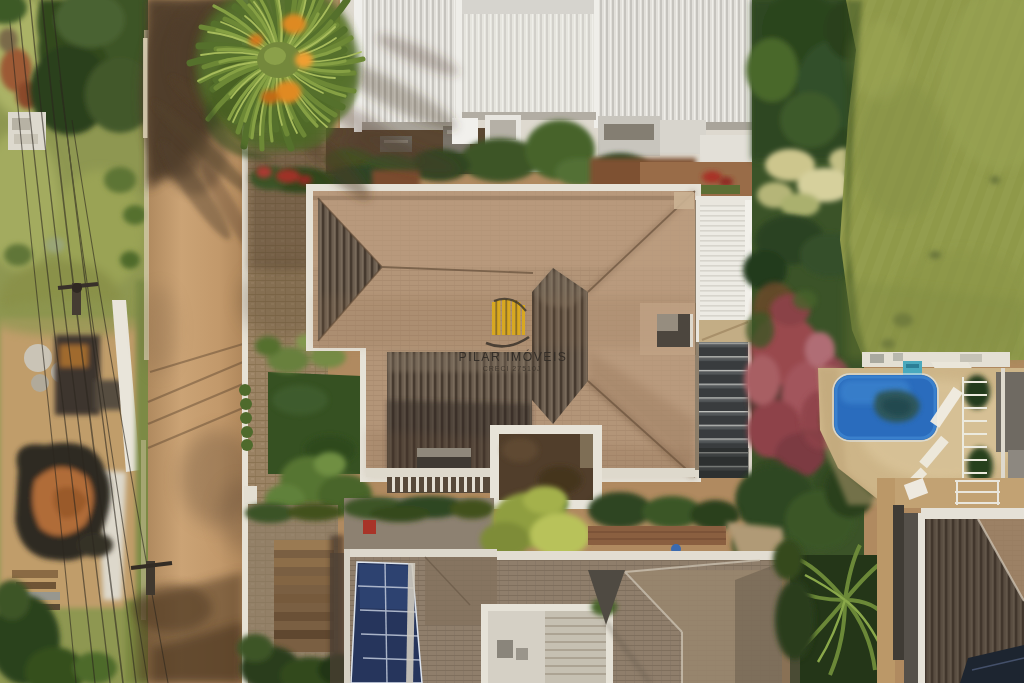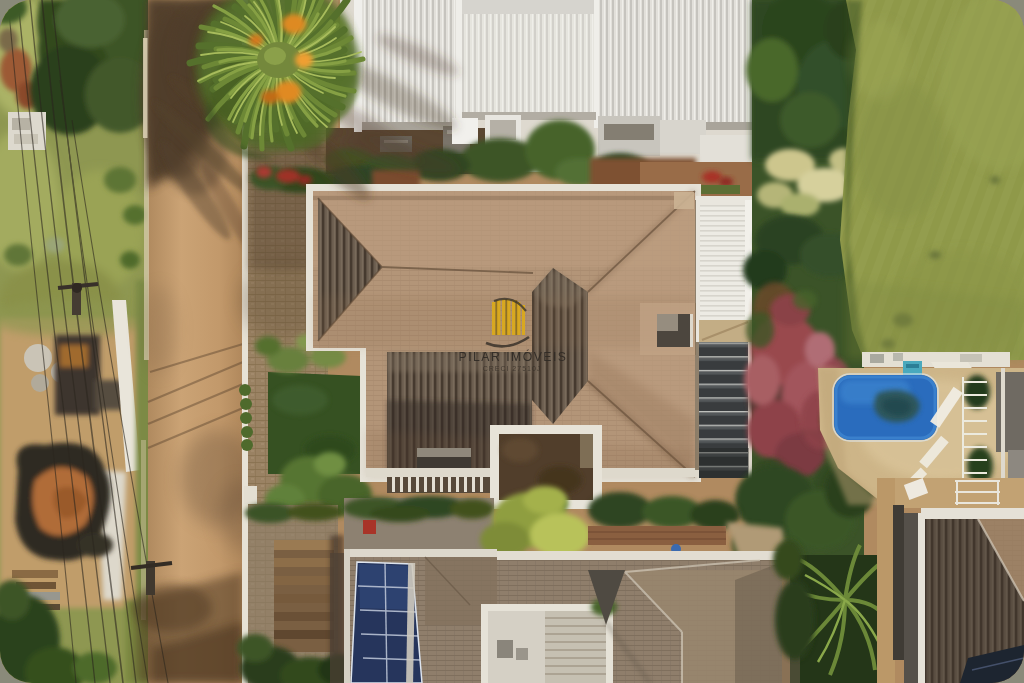--- a/index.html
+++ b/index.html
@@ -1,16 +1,16 @@
 <!DOCTYPE html>
 <html><head>
 <meta charset="utf-8">
 <style>
 html,body{margin:0;padding:0;background:#8a8a7a;}
-#scene{width:1024px;height:683px;position:relative;overflow:hidden;font-family:"Liberation Sans",sans-serif;border-radius:32px;}
+#scene{width:1024px;height:683px;position:relative;overflow:hidden;font-family:"Liberation Sans",sans-serif;}
 svg{display:block;}
 </style>
 </head>
 <body>
 <div id="scene">
 <svg width="1024" height="683" viewBox="0 0 1024 683">
 <defs>
 <linearGradient id="roadG" x1="0" y1="0" x2="1" y2="0">
  <stop offset="0" stop-color="#b08a5f"></stop>
           <stop offset="0.35" stop-color="#cba375"></stop>

